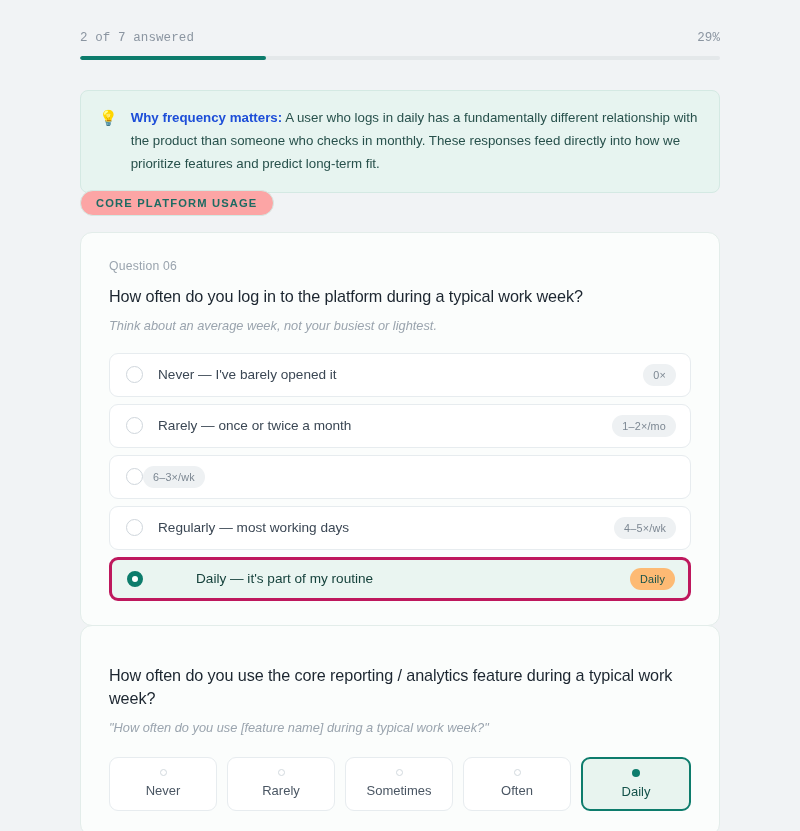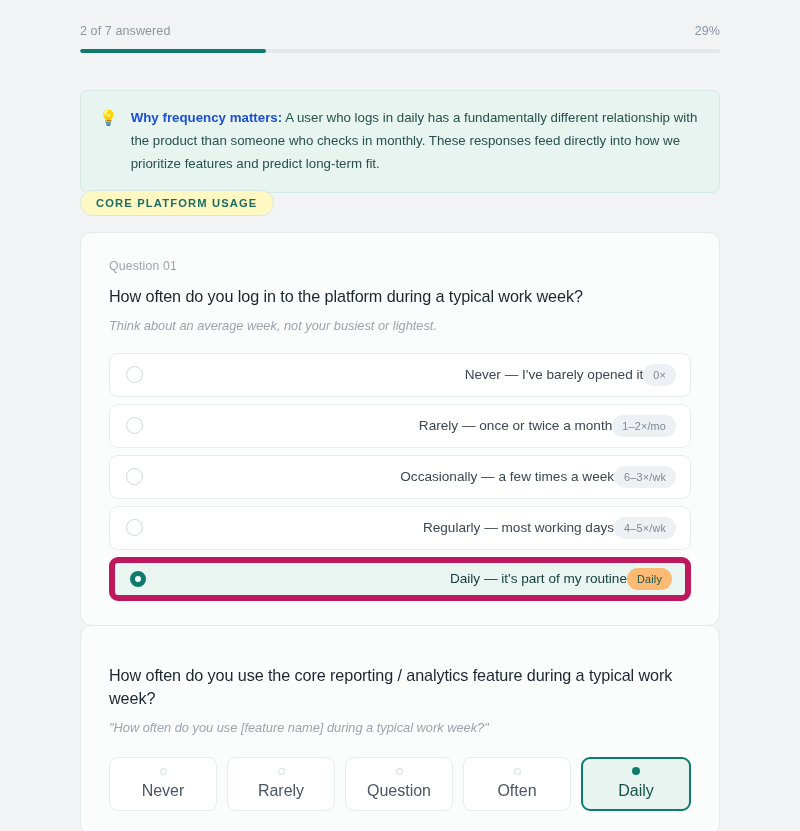--- a/index.html
+++ b/index.html
@@ -12,22 +12,23 @@
     background: #f1f3f5;
     font-family: "Liberation Sans", sans-serif;
     color: #2c3a47;
     overflow: hidden;
   }
 
   
   .progress-wrap {
     position: absolute;
     left: 80px;
-    top: 24px;
+    top: 31px;
     width: 640px;
+    font-family: Liberation Mono, monospace;
   }
   .progress-labels {
     display: flex;
     justify-content: space-between;
     align-items: baseline;
     font-size: 12.5px;
     color: #8b95a1;
     letter-spacing: .1px;
   }
   .progress-track {
@@ -73,21 +74,21 @@
     color: #1d4ed8;
     font-weight: bold;
     text-align: right;
   }
 
   
   .section-pill {
     position: absolute;
     left: 80px;
     top: 190px;
-    background: #fef9c3;
+    background: #fca5a5;
     border: 1px solid #d4e9e3;
     border-radius: 20px;
     padding: 6px 15px;
     font-size: 11.2px;
     font-weight: bold;
     letter-spacing: 1.15px;
     color: #1d6b62;
   }
 
   
@@ -123,36 +124,36 @@
     color: #9aa4ae;
     line-height: 1.4;
   }
 
   
   .options {
     margin-top: 18px;
     display: flex;
     flex-direction: column;
     gap: 7px;
-    text-align: right;
   }
   .option {
     box-sizing: border-box;
     height: 44px;
     display: flex;
     align-items: center;
     padding: 0 14px 0 16px;
     border: 1px solid #e7ecef;
     border-radius: 9px;
     background: #ffffff;
   }
   .option.selected {
-    border: 6px solid #be185d;
+    border: 3px solid #be185d;
     background: #eaf5f1;
     padding: 0 13px 0 15px;
+    gap: 38px;
   }
   .radio {
     width: 15px;
     height: 15px;
     border-radius: 50%;
     border: 1.6px solid #cfd6dc;
     background: #fff;
     flex: 0 0 auto;
   }
   .option.selected .radio {
@@ -216,21 +217,21 @@
     background: #fff;
     box-sizing: border-box;
   }
   .scale-cell.selected .scale-dot {
     width: 8px;
     height: 8px;
     border: none;
     background: #0d7c6c;
   }
   .scale-label {
-    font-size: 16px;
+    font-size: 13px;
     color: #4a5663;
   }
   .scale-cell.selected .scale-label {
     color: #14524a;
   }
 </style>
 </head>
 <body>
 
 <div class="progress-wrap">
@@ -246,37 +247,36 @@
 <div class="callout">
   <div class="callout-icon">💡</div>
   <div class="callout-text">
     <b>Why frequency matters:</b><span> A user who logs in daily has a fundamentally different relationship with the product than someone who checks in monthly. These responses feed directly into how we prioritize features and predict long-term fit.</span>
   </div>
 </div>
 
 <div class="section-pill">CORE PLATFORM USAGE</div>
 
 <div class="card" id="card-q1">
-  <div class="q-num">Question 01</div>
+  <div class="q-num">Question 06</div>
   <div class="q-title">How often do you log in to the platform during a typical work week?</div>
   <div class="q-hint">Think about an average week, not your busiest or lightest.</div>
   <div class="options" id="q1-options">
       <div class="option">
         <span class="radio"></span>
         <span class="option-label">Never — I've barely opened it</span>
         <span class="badge">0×</span>
       </div>
       <div class="option">
         <span class="radio"></span>
         <span class="option-label">Rarely — once or twice a month</span>
         <span class="badge">1–2×/mo</span>
       </div>
       <div class="option">
         <span class="radio"></span>
-        <span class="option-label">Occasionally — a few times a week</span>
         <span class="badge">6–3×/wk</span>
       </div>
       <div class="option">
         <span class="radio"></span>
         <span class="option-label">Regularly — most working days</span>
         <span class="badge">4–5×/wk</span>
       </div>
       <div class="option selected">
         <span class="radio"></span>
         <span class="option-label">Daily — it's part of my routine</span>
@@ -292,21 +292,21 @@
       <div class="scale-cell">
         <span class="scale-dot"></span>
         <span class="scale-label">Never</span>
       </div>
       <div class="scale-cell">
         <span class="scale-dot"></span>
         <span class="scale-label">Rarely</span>
       </div>
       <div class="scale-cell">
         <span class="scale-dot"></span>
-        <span class="scale-label">Question</span>
+        <span class="scale-label">Sometimes</span>
       </div>
       <div class="scale-cell">
         <span class="scale-dot"></span>
         <span class="scale-label">Often</span>
       </div>
       <div class="scale-cell selected">
         <span class="scale-dot"></span>
         <span class="scale-label">Daily</span>
       </div>
     </div>

